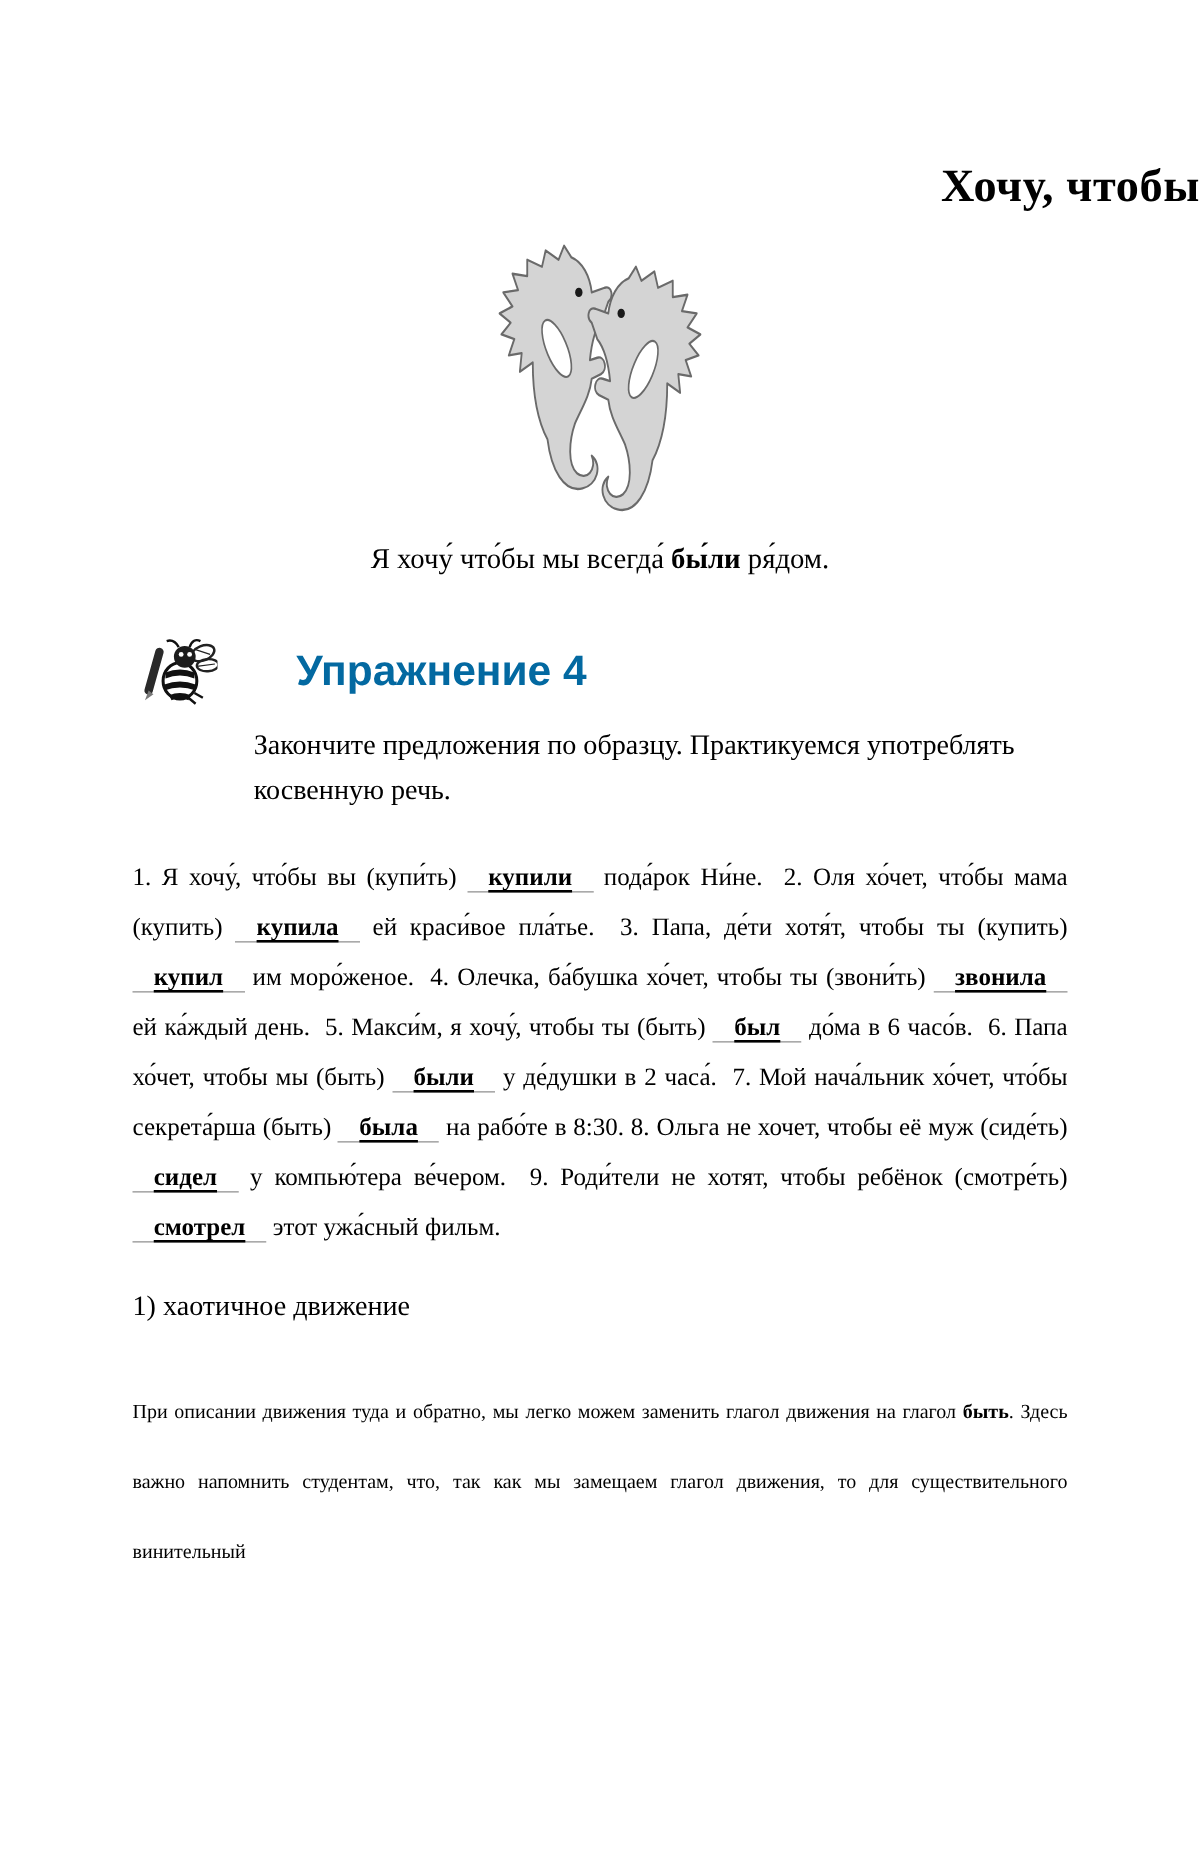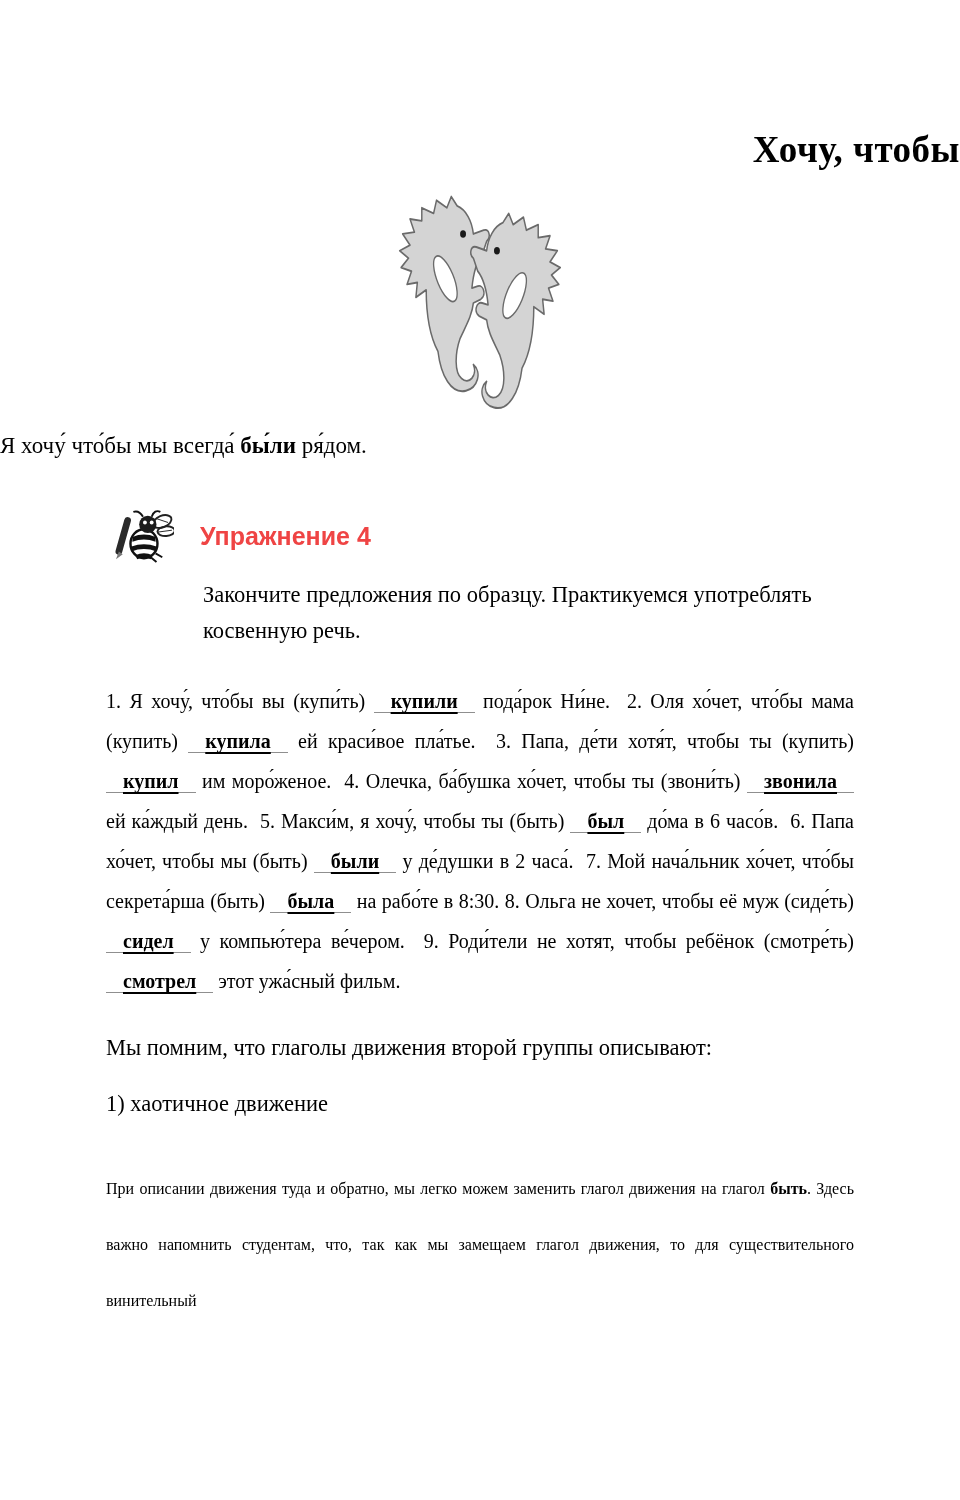--- a/index.html
+++ b/index.html
@@ -21,35 +21,36 @@
     letter-spacing:0.5px;
   }
 
   .illustration-wrap {
     margin-top:20px;
     text-align:center;
   }
 
   .caption {
     margin-top:14px;
-    text-align:left;
+    text-align:center;
     font-size:23px;
   }
 
   .exercise-header {
     margin:50px 0 0 112px;
     display:flex;
     align-items:center;
     gap:26px;
   }
   .exercise-heading {
     font-family:"Liberation Sans", sans-serif;
     font-weight:bold;
-    font-size:25px;
-    color:#ef4444;
+    font-size:34px;
+    color:#0369a1;
+    margin-left:37px;
   }
 
   .instructions {
     margin:14px 0 0 203px;
     width:655px;
     font-size:22.5px;
     line-height:36px;
   }
 
   .exercise-body {
@@ -158,19 +159,18 @@
       <path d="M40,50 L46,55 M45,46 L52,50" stroke="#111" stroke-width="2"></path>
     </svg>
     <span class="exercise-heading">Упражнение 4</span>
   </div>
 
   <div class="instructions">Закончите предложения по образцу. Практикуемся употреблять косвенную речь.</div>
 
   <div class="exercise-body">1. Я хочу́, что́бы вы (купи́ть) <span class="blank"><span class="answer">купили</span></span> пода́рок Ни́не.  2. Оля хо́чет, что́бы мама (купить) <span class="blank"><span class="answer">купила</span></span> ей краси́вое пла́тье.  3. Папа, де́ти хотя́т, чтобы ты (купить) <span class="blank"><span class="answer">купил</span></span> им моро́женое.  4. Олечка, ба́бушка хо́чет, чтобы ты (звони́ть) <span class="blank"><span class="answer">звонила</span></span> ей ка́ждый день.  5. Макси́м, я хочу́, чтобы ты (быть) <span class="blank"><span class="answer">был</span></span> до́ма в 6 часо́в.  6. Папа хо́чет, чтобы мы (быть) <span class="blank"><span class="answer">были</span></span> у де́душки в 2 часа́.  7. Мой нача́льник хо́чет, что́бы секрета́рша (быть) <span class="blank"><span class="answer">была</span></span> на рабо́те в 8:30. 8. Ольга не хочет, чтобы её муж (сиде́ть) <span class="blank"><span class="answer">сидел</span></span> у компью́тера ве́чером.  9. Роди́тели не хотят, чтобы ребёнок (смотре́ть) <span class="blank"><span class="answer">смотрел</span></span> этот ужа́сный фильм.</div>
 
 
-  <div class="intro">Мы помним, что глаголы движения второй группы описывают:</div>
 
   <div class="list-item">1) хаотичное движение</div>
 
   <div class="paragraph">При описании движения туда и обратно, мы легко можем заменить глагол движения на глагол <span class="bold">быть</span>. Здесь важно напомнить студентам, что, так как мы замещаем глагол движения, то для существительного винительный</div>
 
 </div>
 
 </body></html>

